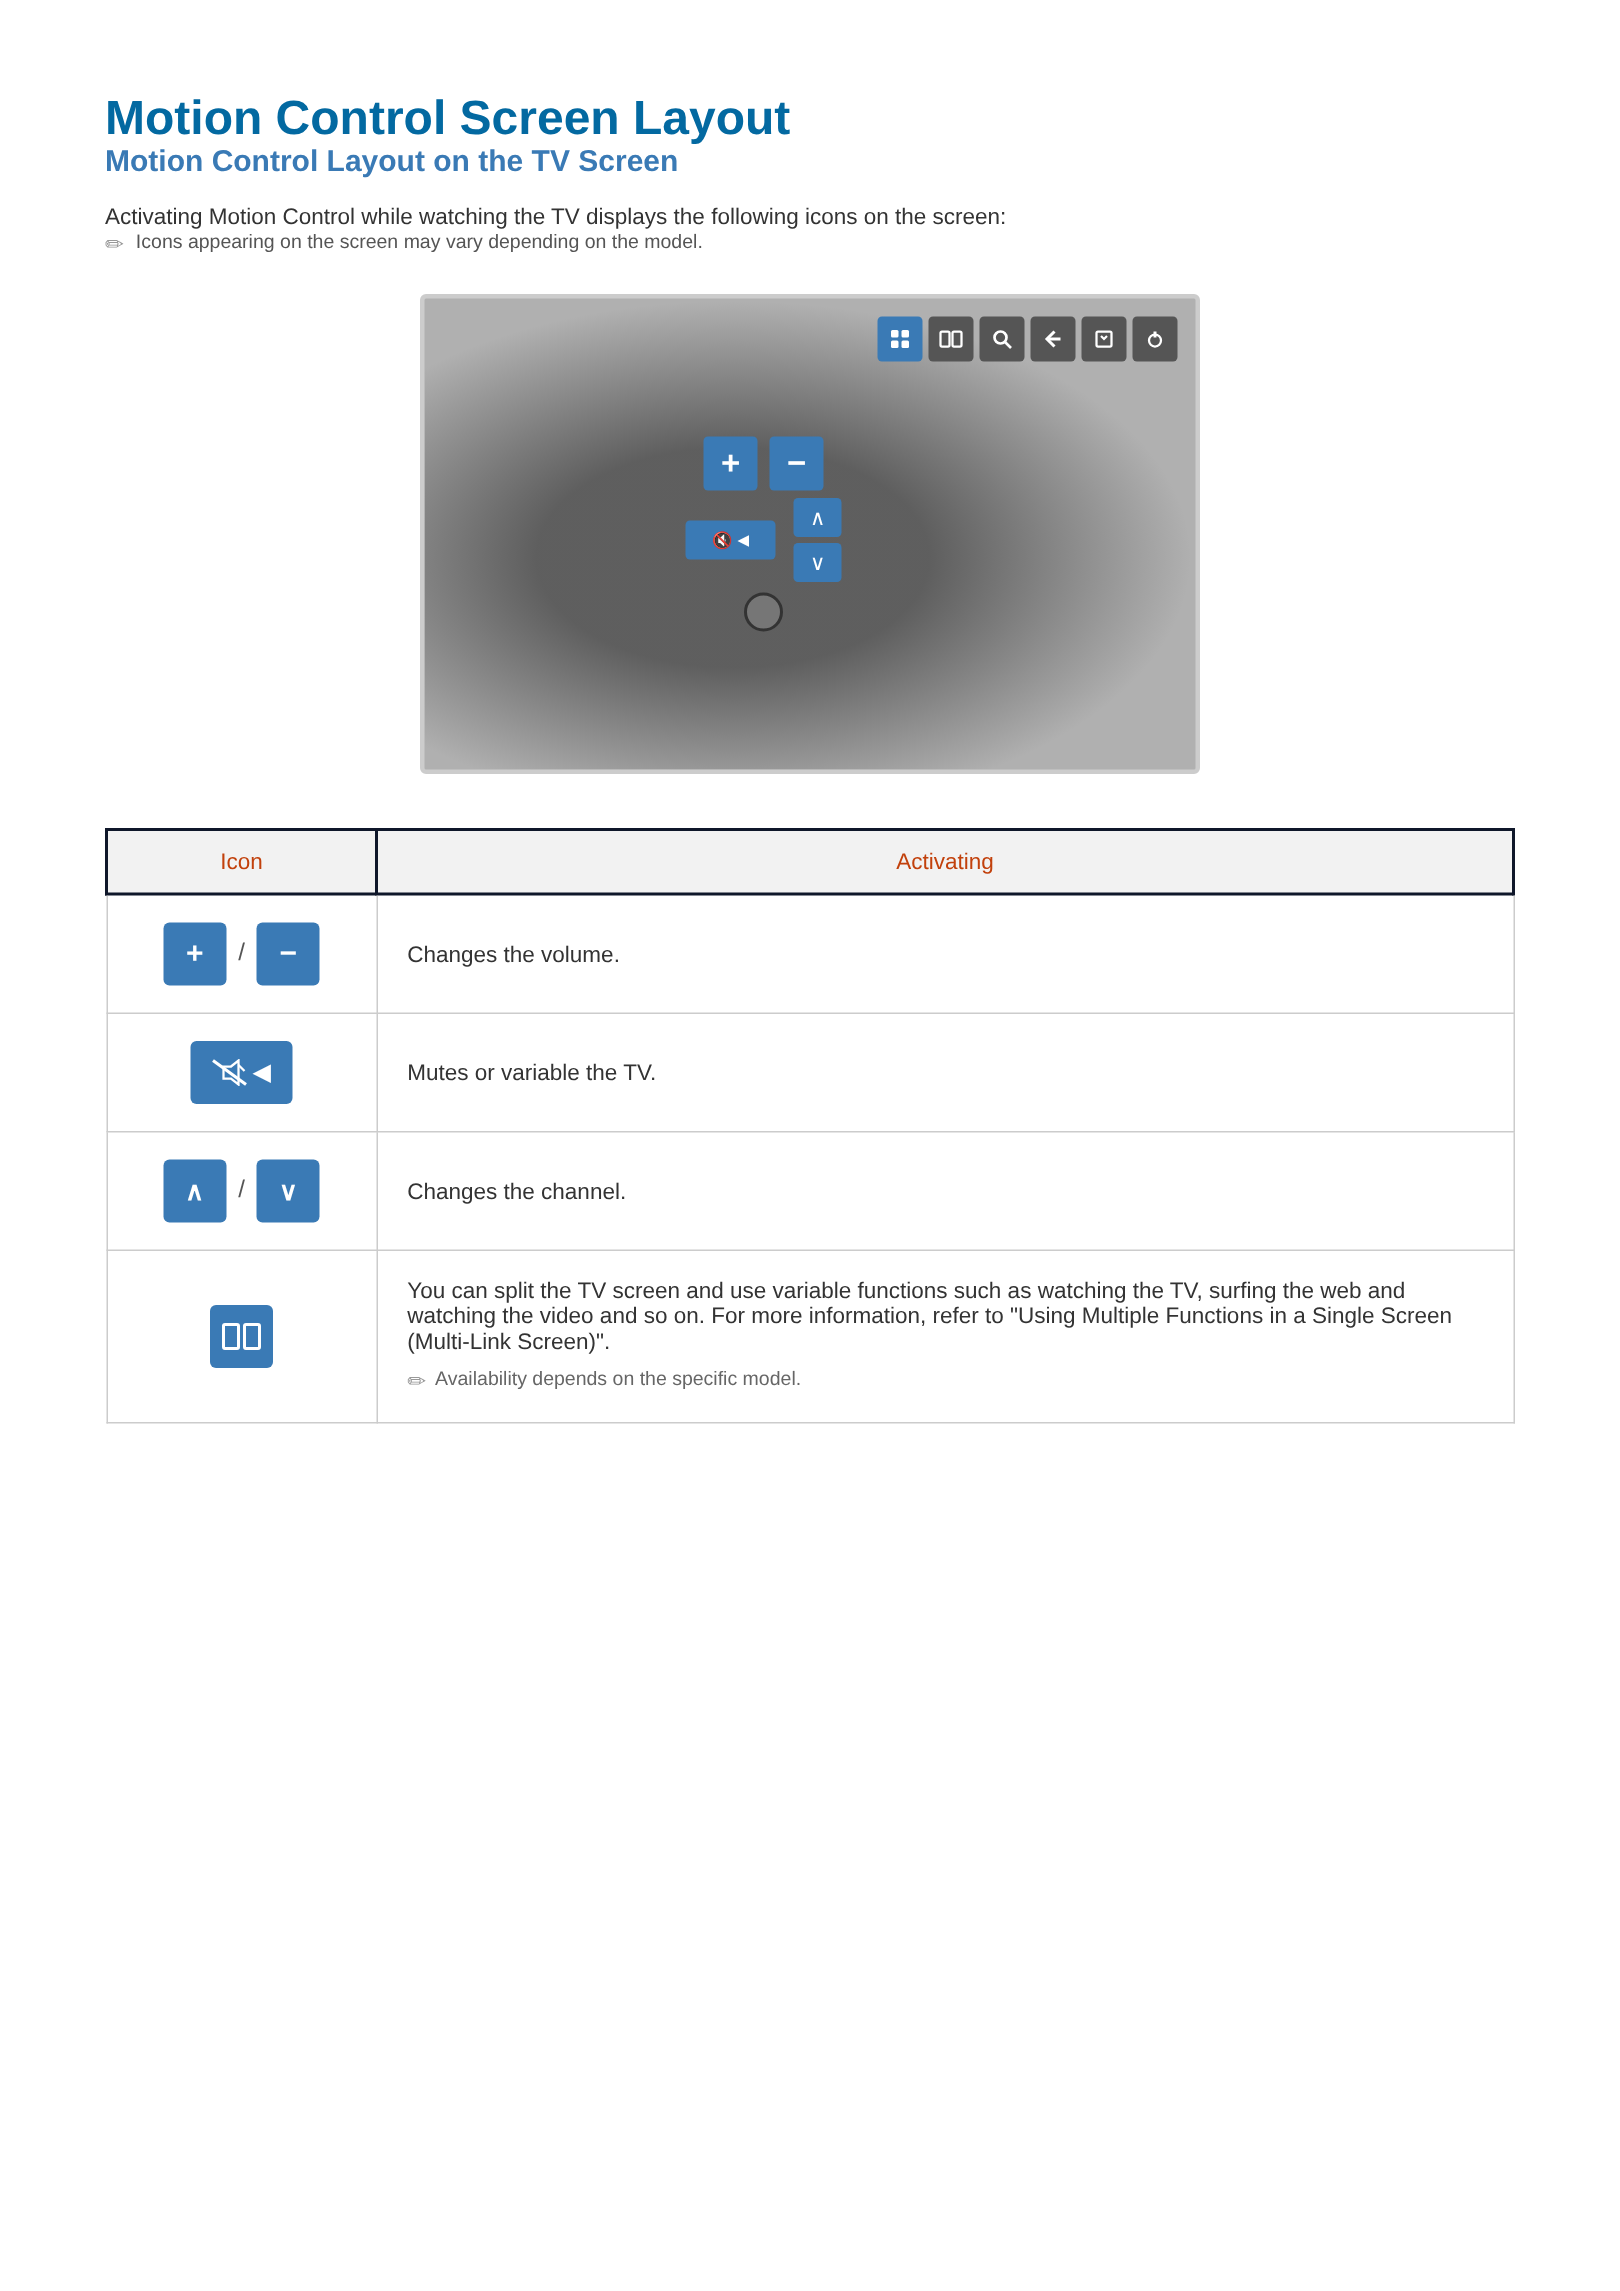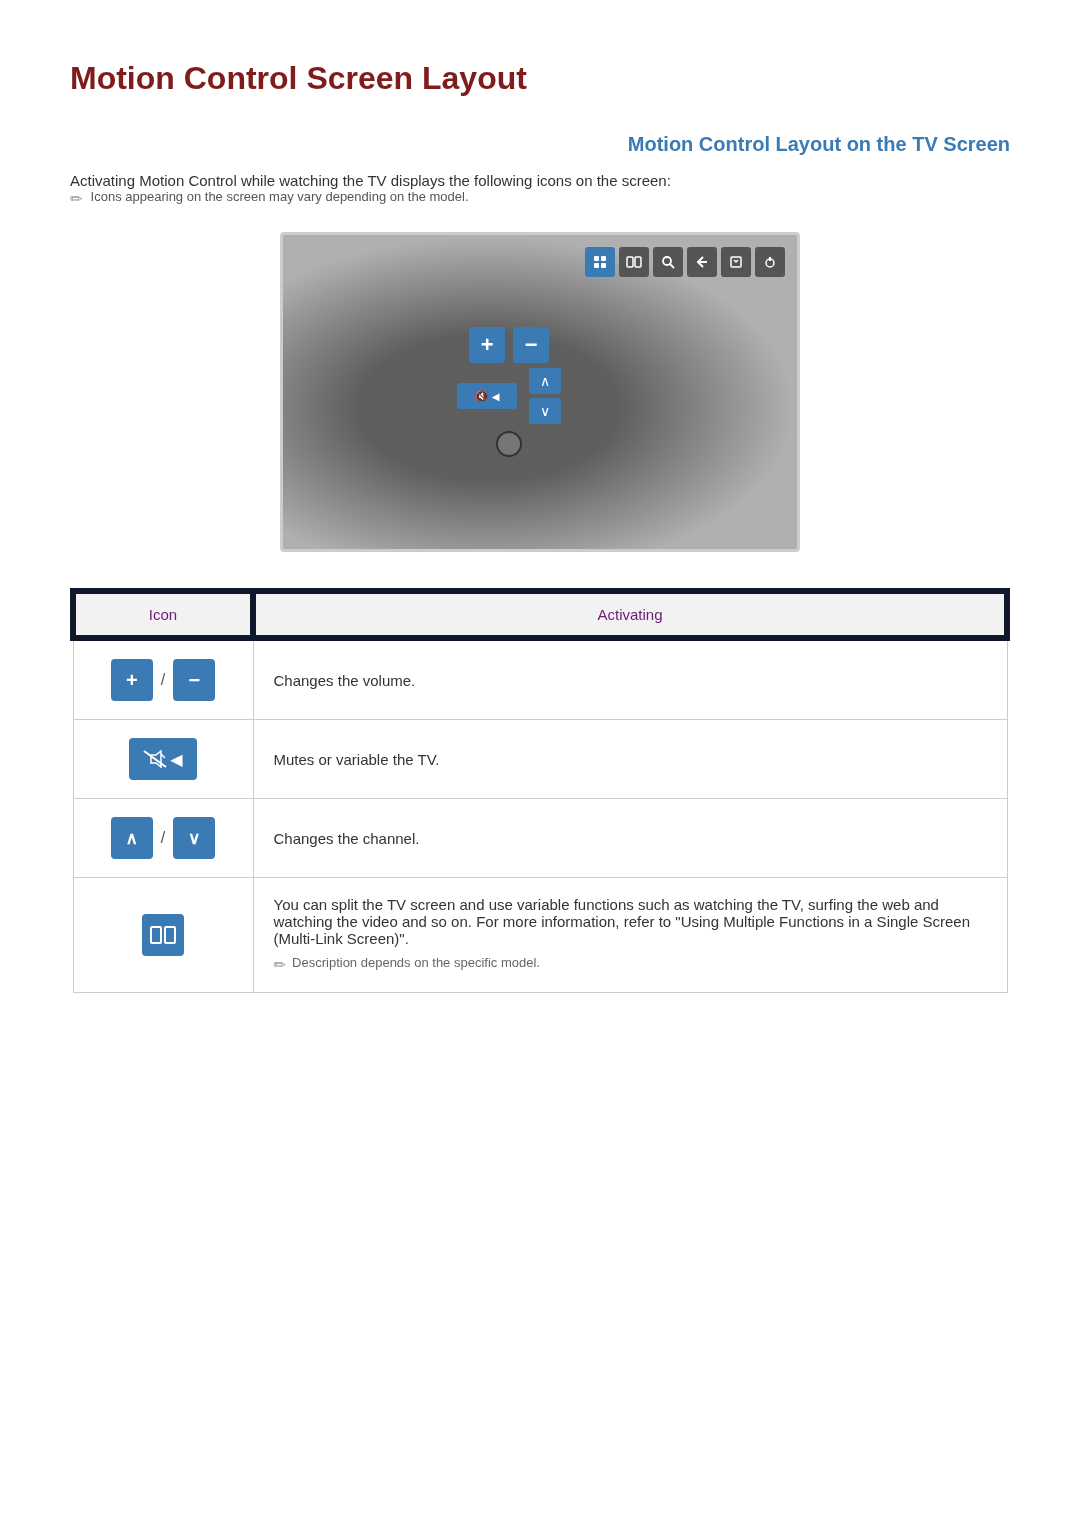--- a/index.html
+++ b/index.html
@@ -8,30 +8,28 @@
       background: #fff;
       color: #333;
       width: 1080px;
       min-height: 1527px;
       padding: 60px 70px;
     }
 
     .page-title {
       font-size: 32px;
       font-weight: bold;
-      color: #7f1d1d;
-      margin-bottom: 36px;
+      color: #0369a1;
     }
 
     .section-title {
       font-size: 20px;
       font-weight: bold;
       color: #3a7ab5;
       margin-bottom: 16px;
-      text-align: right;
     }
 
     .intro-text {
       font-size: 15px;
       color: #333;
     }
 
     .note-line {
       display: flex;
       align-items: flex-start;
@@ -106,22 +104,22 @@
       border-collapse: collapse;
       border: 1px solid #ccc;
       font-size: 15px;
     }
 
     .icon-table th {
       background: #f2f2f2;
       padding: 12px 20px;
       text-align: center;
       font-weight: normal;
-      color: #701a75;
-      border: 6px solid #0f172a;
+      color: #c2410c;
+      border: 2px solid #0f172a;
     }
 
     .icon-table th:first-child {
       width: 180px;
     }
 
     .icon-table td {
       padding: 18px 20px;
       border: 1px solid #ccc;
       vertical-align: middle;
@@ -354,18 +352,18 @@
               <rect x="2" y="2" width="10" height="16" rx="1" fill="none" stroke="white" stroke-width="2"></rect>
               <rect x="16" y="2" width="10" height="16" rx="1" fill="none" stroke="white" stroke-width="2"></rect>
             </svg>
           </div>
         </div>
       </td>
       <td>
         <span class="desc-main">You can split the TV screen and use variable functions such as watching the TV, surfing the web and watching the video and so on. For more information, refer to "Using Multiple Functions in a Single Screen (Multi-Link Screen)".</span>
         <div class="desc-note">
           <span class="pencil-icon">✏</span>
-          <span>Description depends on the specific model.</span>
+          <span>Availability depends on the specific model.</span>
         </div>
       </td>
     </tr>
   </tbody>
 </table>
 
 </body></html>

